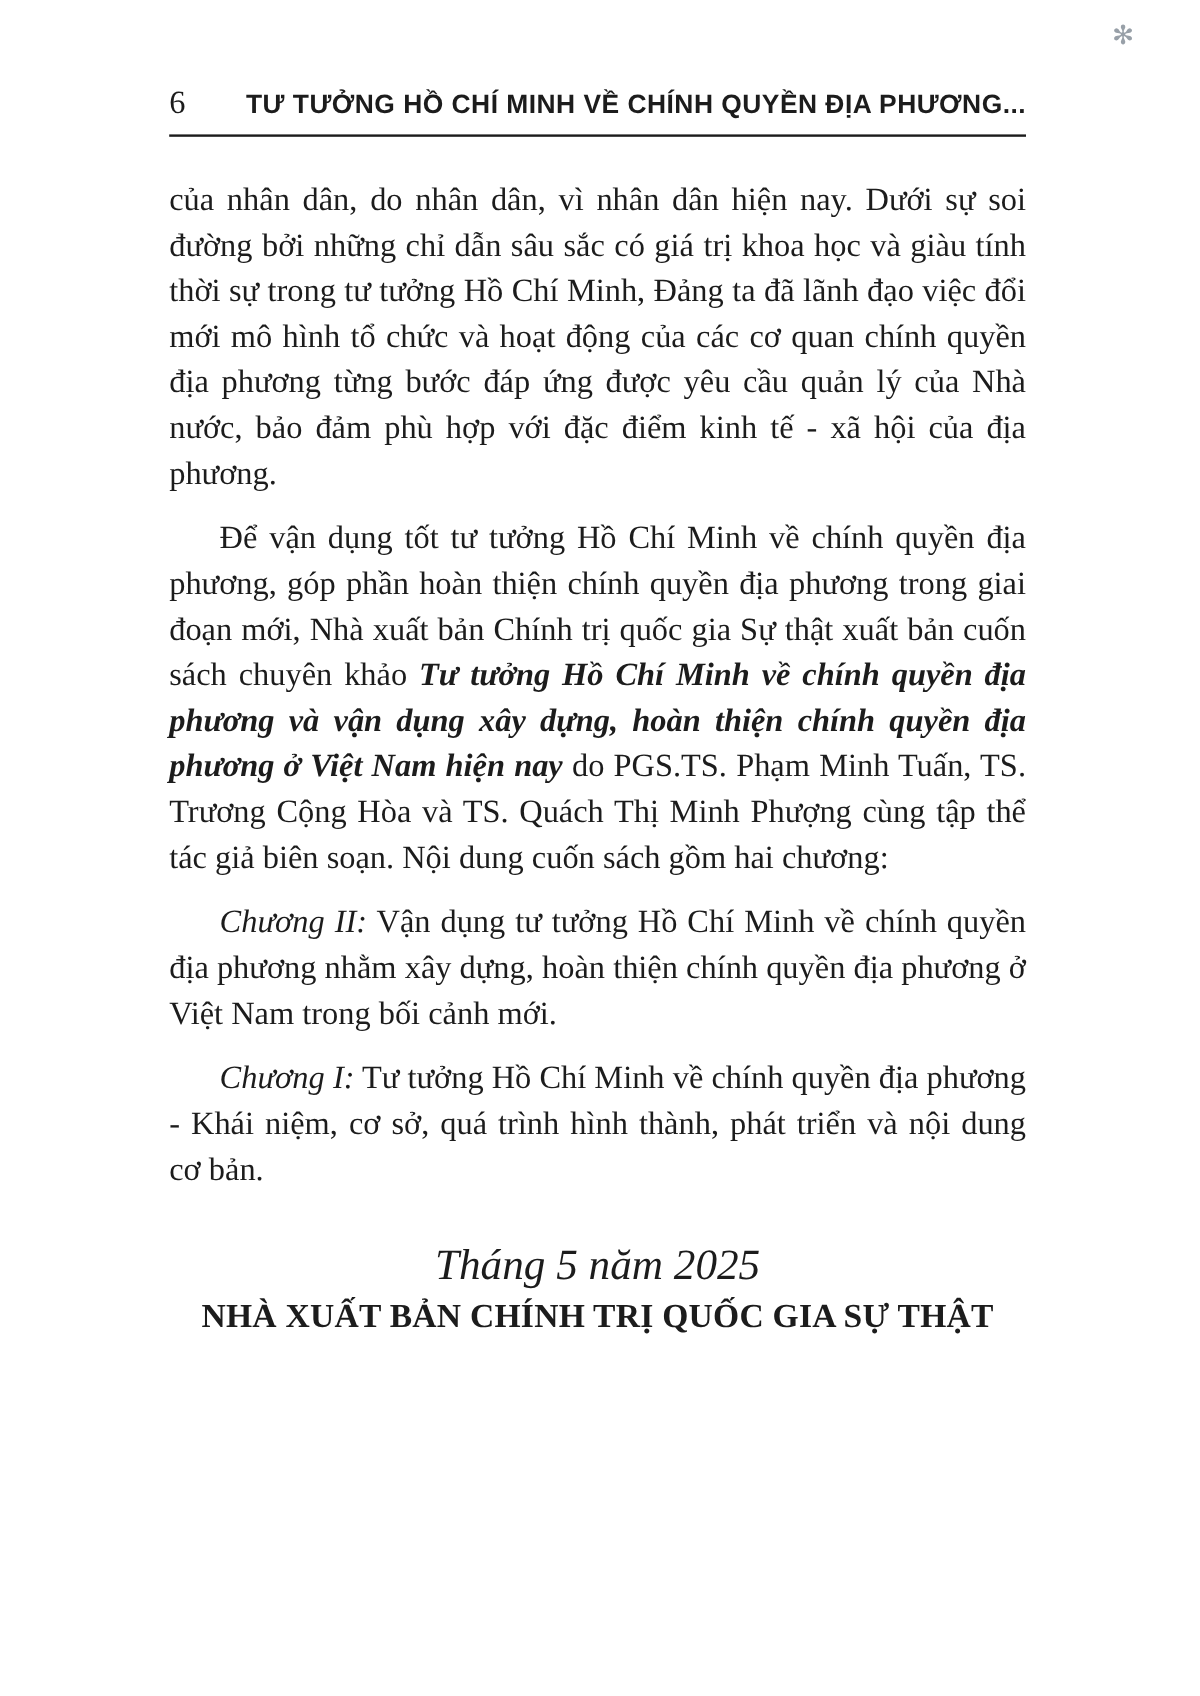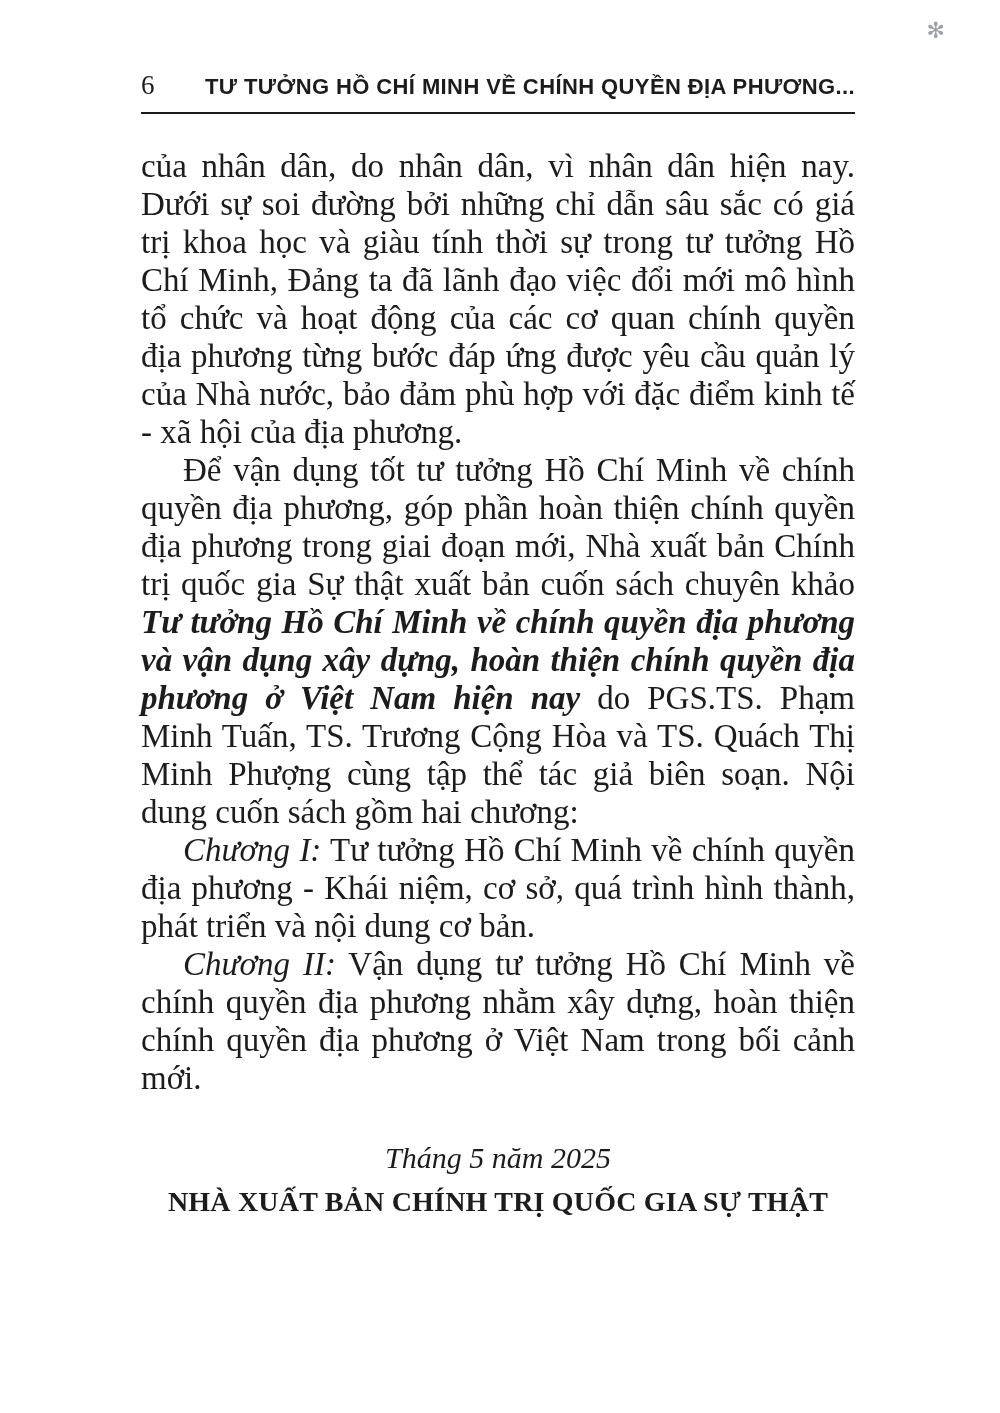--- a/index.html
+++ b/index.html
@@ -48,37 +48,37 @@
     white-space: nowrap;
   }
 
   .head-rule {
     margin-top: 11px;
     border-bottom: 2px solid #1c1c1c;
   }
 
   .body-text {
     margin-top: 33px;
-    font-size: 33px;
+    font-size: 27px;
     line-height: 38px;
     text-align: justify;
   }
   .para { text-align: justify; }
-  .para.indent { text-indent: 42px; }
+  .para.indent { text-indent: 42px; margin-top: 16px; }
 
   .seg-bold-italic { font-weight: bold; font-style: italic; }
   .seg-italic { font-style: italic; }
 
   .closing {
     margin-top: 40px;
     text-align: center;
   }
   .date-line {
     font-style: italic;
-    font-size: 30px;
+    font-size: 36px;
     line-height: 42px;
   }
   .publisher-line {
     font-weight: bold;
     font-size: 28px;
     line-height: 46px;
     letter-spacing: 0.2px;
     white-space: nowrap;
   }
 </style>
@@ -95,23 +95,23 @@
   </header>
 
   <div class="head-rule"></div>
 
   <main class="body-text">
 
     <p class="para"><span>của nhân dân, do nhân dân, vì nhân dân hiện nay. Dưới sự soi đường bởi những chỉ dẫn sâu sắc có giá trị khoa học và giàu tính thời sự trong tư tưởng Hồ Chí Minh, Đảng ta đã lãnh đạo việc đổi mới mô hình tổ chức và hoạt động của các cơ quan chính quyền địa phương từng bước đáp ứng được yêu cầu quản lý của Nhà nước, bảo đảm phù hợp với đặc điểm kinh tế - xã hội của địa phương.</span></p>
 
     <p class="para indent"><span>Để vận dụng tốt tư tưởng Hồ Chí Minh về chính quyền địa phương, góp phần hoàn thiện chính quyền địa phương trong giai đoạn mới, Nhà xuất bản Chính trị quốc gia Sự thật xuất bản cuốn sách chuyên khảo </span><span class="seg-bold-italic">Tư tưởng Hồ Chí Minh về chính quyền địa phương và vận dụng xây dựng, hoàn thiện chính quyền địa phương ở Việt Nam hiện nay</span><span> do PGS.TS. Phạm Minh Tuấn, TS. Trương Cộng Hòa và TS. Quách Thị Minh Phượng cùng tập thể tác giả biên soạn. Nội dung cuốn sách gồm hai chương:</span></p>
 
+    <p class="para indent"><span class="seg-italic">Chương II:</span><span> Vận dụng tư tưởng Hồ Chí Minh về chính quyền địa phương nhằm xây dựng, hoàn thiện chính quyền địa phương ở Việt Nam trong bối cảnh mới.</span></p>
+
     <p class="para indent"><span class="seg-italic">Chương I:</span><span> Tư tưởng Hồ Chí Minh về chính quyền địa phương - Khái niệm, cơ sở, quá trình hình thành, phát triển và nội dung cơ bản.</span></p>
-
-    <p class="para indent"><span class="seg-italic">Chương II:</span><span> Vận dụng tư tưởng Hồ Chí Minh về chính quyền địa phương nhằm xây dựng, hoàn thiện chính quyền địa phương ở Việt Nam trong bối cảnh mới.</span></p>
 
 
   </main>
 
   <div class="closing">
     <p class="date-line">Tháng 5 năm 2025</p>
     <p class="publisher-line">NHÀ XUẤT BẢN CHÍNH TRỊ QUỐC GIA SỰ THẬT</p>
   </div>
 
 </div>

